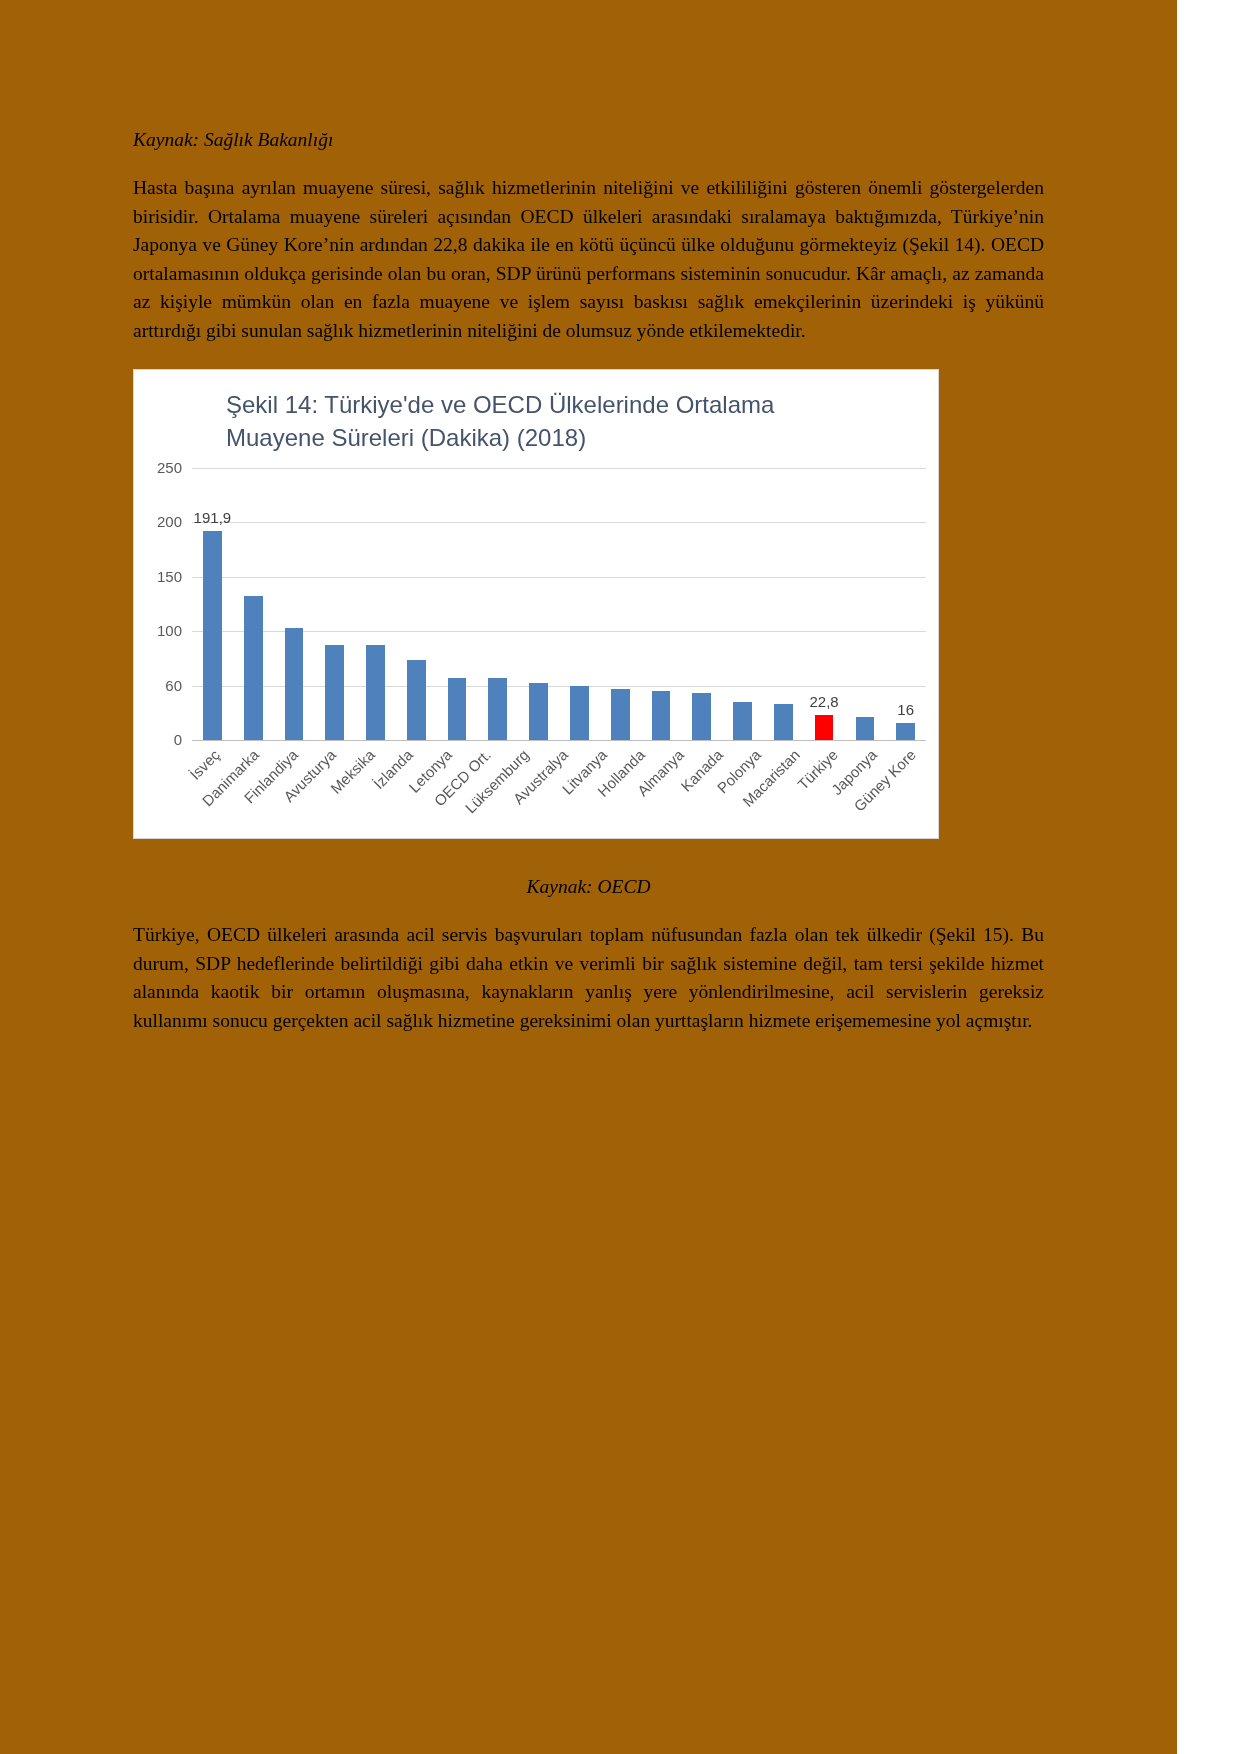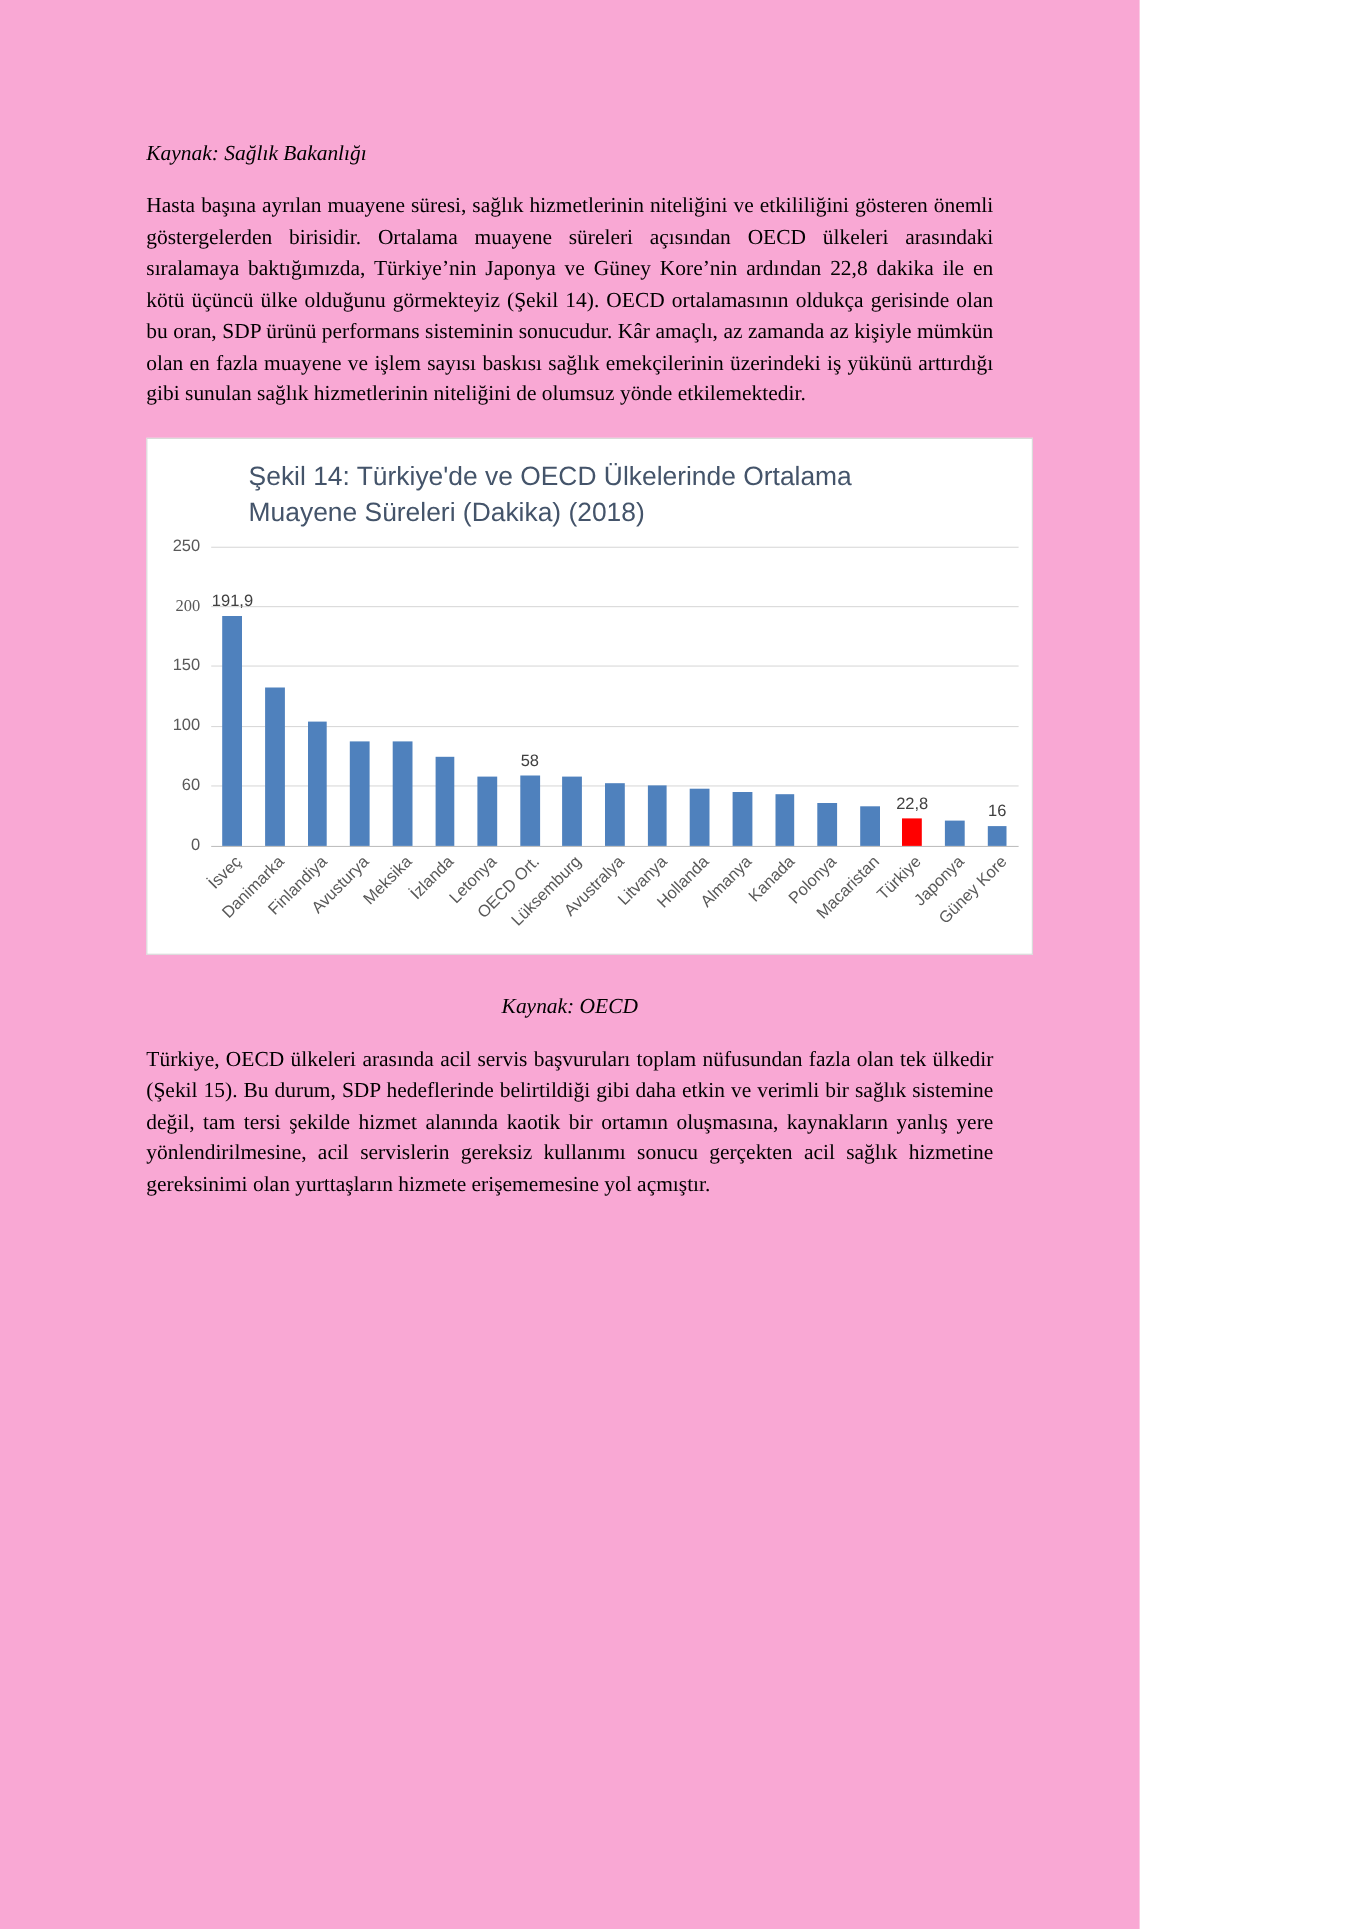--- a/index.html
+++ b/index.html
@@ -1,20 +1,20 @@
 <!DOCTYPE html>
 <html><head>
 <meta charset="utf-8">
 <style>
   * { margin: 0; padding: 0; box-sizing: border-box; }
   html, body { background: #ffffff; }
   .page {
-    width: 1036px;
+    width: 1177px;
     height: 1754px;
-    background: #f9a8d4;
+    background: #a16207;
     position: relative;
     font-family: "Liberation Serif", serif;
     color: #000000;
     overflow: hidden;
   }
   .content { padding: 0 133px; }
   .kaynak { font-style: italic; font-size: 19.5px; line-height: 28px; }
   .kaynak-top { padding-top: 126px; }
   .kaynak-mid { margin-top: 34px; text-align: center; }
   .para {
@@ -96,21 +96,21 @@
     <p class="para">Hasta başına ayrılan muayene süresi, sağlık hizmetlerinin niteliğini ve etkililiğini gösteren önemli göstergelerden birisidir. Ortalama muayene süreleri açısından OECD ülkeleri arasındaki sıralamaya baktığımızda, Türkiye’nin Japonya ve Güney Kore’nin ardından 22,8 dakika ile en kötü üçüncü ülke olduğunu görmekteyiz (Şekil 14). OECD ortalamasının oldukça gerisinde olan bu oran, SDP ürünü performans sisteminin sonucudur. Kâr amaçlı, az zamanda az kişiyle mümkün olan en fazla muayene ve işlem sayısı baskısı sağlık emekçilerinin üzerindeki iş yükünü arttırdığı gibi sunulan sağlık hizmetlerinin niteliğini de olumsuz yönde etkilemektedir.</p>
 
     <figure class="figure">
       <div class="chart-title">Şekil 14: Türkiye'de ve OECD Ülkelerinde Ortalama Muayene Süreleri (Dakika) (2018)</div>
       <div class="chart-body">
         <div class="yaxis">
             <div class="ytick" style="bottom: calc(0% - 9px);">0</div>
             <div class="ytick" style="bottom: calc(20% - 9px);">60</div>
             <div class="ytick" style="bottom: calc(40% - 9px);">100</div>
             <div class="ytick" style="bottom: calc(60% - 9px);">150</div>
-            <div class="ytick" style="bottom: calc(80% - 9px); font-family: Liberation Serif, serif;">200</div>
+            <div class="ytick" style="bottom: calc(80% - 9px);">200</div>
             <div class="ytick" style="bottom: calc(100% - 9px); margin-top: 16px;">250</div>
           </div>
         <div class="plot">
             <div class="axisline" style="bottom: calc(0% - 1px);"></div>
             <div class="gridline" style="bottom: calc(20% - 1px);"></div>
             <div class="gridline" style="bottom: calc(40% - 1px);"></div>
             <div class="gridline" style="bottom: calc(60% - 1px);"></div>
             <div class="gridline" style="bottom: calc(80% - 1px);"></div>
             <div class="gridline" style="bottom: calc(100% - 1px);"></div>
             <div class="bars">
@@ -128,24 +128,20 @@
                 <div class="bar" style="height: 34.8%; background: rgb(79, 129, 189);"></div>
               </div>
               <div class="slot">
                 <div class="bar" style="height: 34.8%; background: rgb(79, 129, 189);"></div>
               </div>
               <div class="slot">
                 <div class="bar" style="height: 29.6%; background: rgb(79, 129, 189);"></div>
               </div>
               <div class="slot">
                 <div class="bar" style="height: 22.8%; background: rgb(79, 129, 189);"></div>
-              </div>
-              <div class="slot">
-                <div class="bar" style="height: 23.2%; background: rgb(79, 129, 189);"></div>
-                <div class="datalabel" style="bottom: calc(23.2% + 5px);">58</div>
               </div>
               <div class="slot">
                 <div class="bar" style="height: 22.8%; background: rgb(79, 129, 189);"></div>
               </div>
               <div class="slot">
                 <div class="bar" style="height: 20.8%; background: rgb(79, 129, 189);"></div>
               </div>
               <div class="slot">
                 <div class="bar" style="height: 20%; background: rgb(79, 129, 189);"></div>
               </div>

